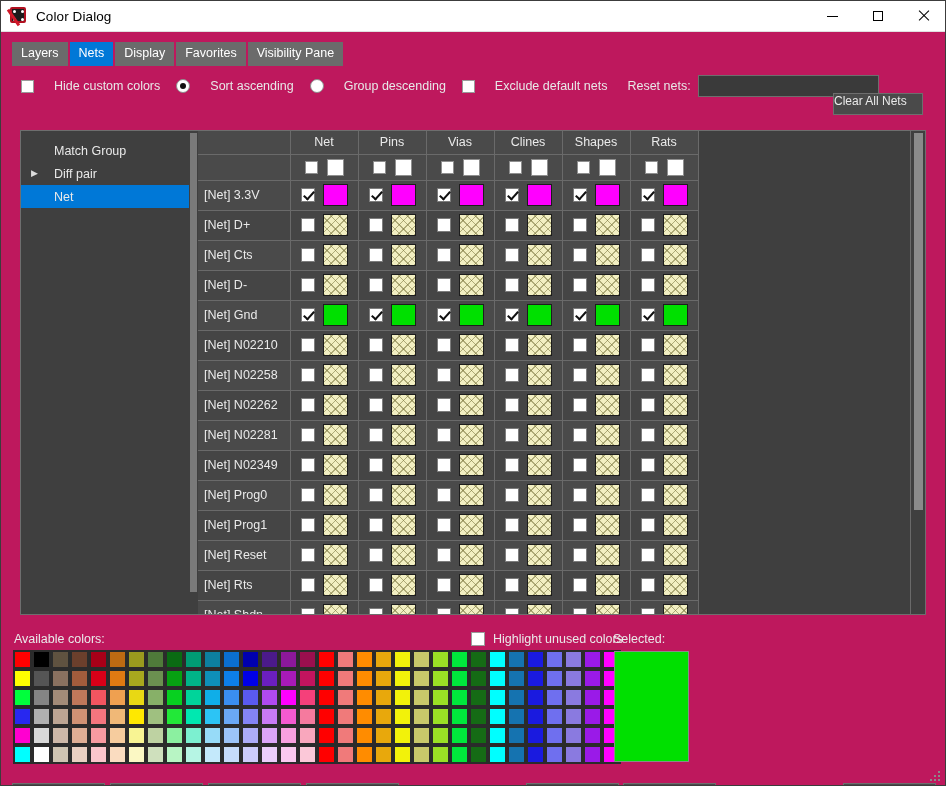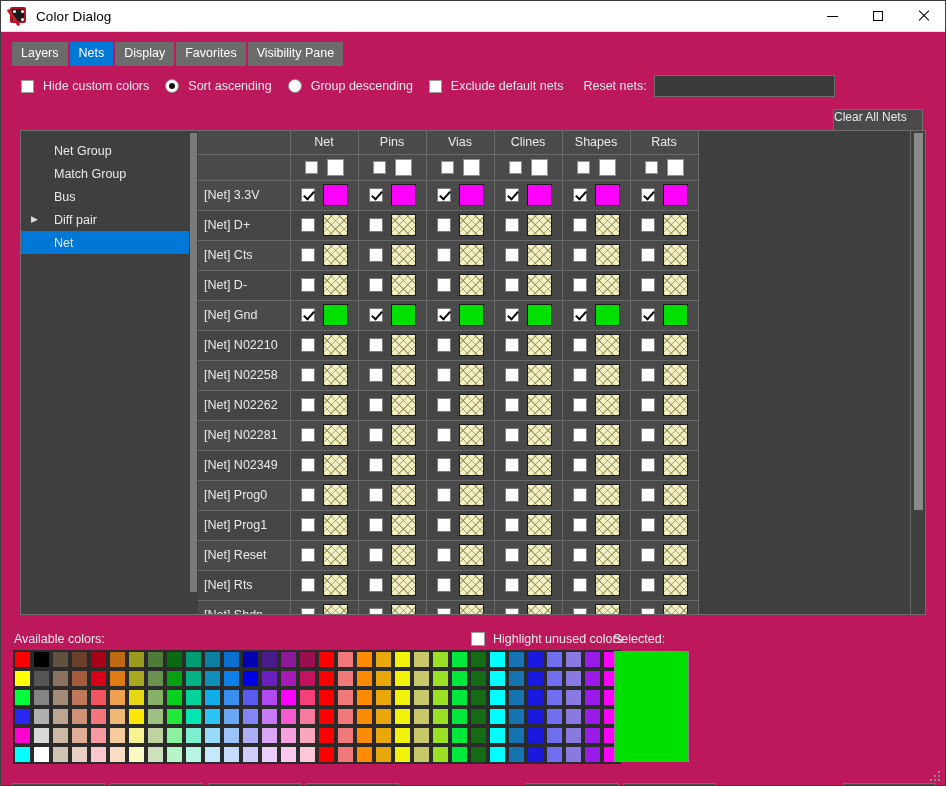--- a/index.html
+++ b/index.html
@@ -61,29 +61,29 @@
     display: inline-block; position: relative; flex: none;
   }
   .rad {
     width: 14px; height: 14px; border-radius: 50%; background: #fff; border: 1px solid #8d8d8d;
     display: inline-block; position: relative; flex: none;
   }
   .rad.on:after {
     content: ""; position: absolute; left: 3px; top: 3px; width: 6px; height: 6px;
     border-radius: 50%; background: #111;
   }
-  .optlabel { margin: 0 16px 0 9px; white-space: nowrap; }
+  .optlabel { margin: 0 16px 0 20px; white-space: nowrap; }
   #filter-label { margin-left: 4px; margin-right: 7px; white-space: nowrap; }
   #filter-input {
     width: 181px; height: 22px; background: #3a3a3a; border: 1px solid #6e6e6e;
     color: #eee; font-size: 12px; padding: 0 5px; outline: none;
     font-family: "Liberation Sans", sans-serif;
   }
   #clear-nets {
-    position: absolute; right: 22px; top: 77px; width: 90px; height: 22px;
+    position: absolute; right: 22px; top: 61px; width: 90px; height: 22px;
     background: #4a4a4a; border: 1px solid #6e6e6e; color: #eaeaea; font-size: 12px;
     cursor: default;
   }
 
   
   #panel {
     position: absolute; left: 19px; top: 98px; width: 906px; height: 485px;
     border: 1px solid #6e6e6e; display: flex; background: #3f3f3f;
   }
   
@@ -247,31 +247,23 @@
     <span class="optlabel">Exclude default nets</span>
     <span id="filter-label">Reset nets:</span>
     <input id="filter-input" type="text" placeholder="" style="">
   </div>
 
   <div id="clear-nets">Clear All Nets</div>
 
   <div id="panel">
 
     <div id="tree">
-      <div class="tnode">
-          <span class="arrow"></span>
-          <span class="tlabel">Net Group</span>
-        </div>
         <div class="tnode">
           <span class="arrow"></span>
           <span class="tlabel">Match Group</span>
-        </div>
-        <div class="tnode">
-          <span class="arrow"></span>
-          <span class="tlabel">Bus</span>
         </div>
         <div class="tnode">
           <span class="arrow">▶</span>
           <span class="tlabel">Diff pair</span>
         </div>
         <div class="tnode sel">
           <span class="arrow"></span>
           <span class="tlabel">Net</span>
         </div>
         <div id="tree-sb">

